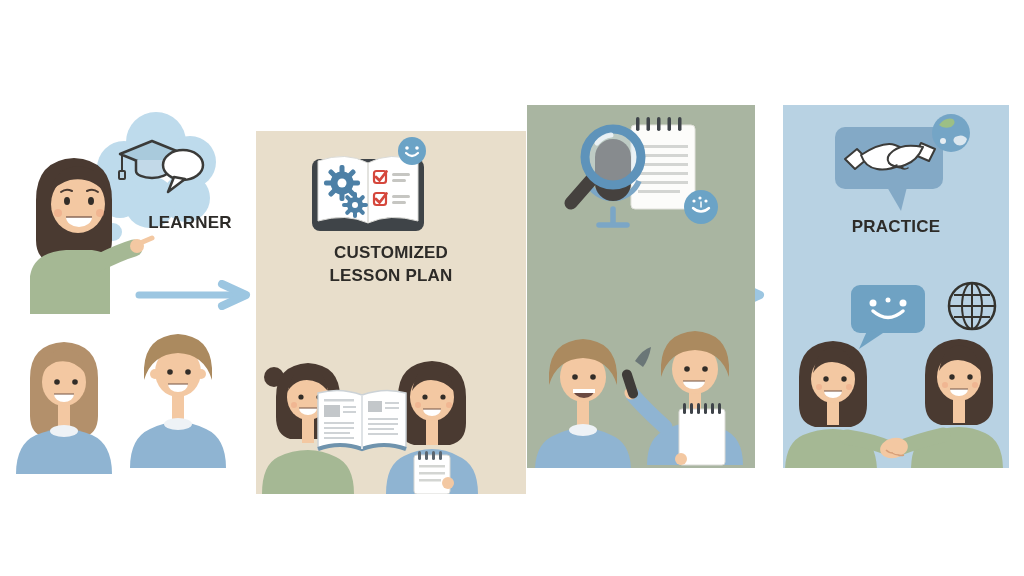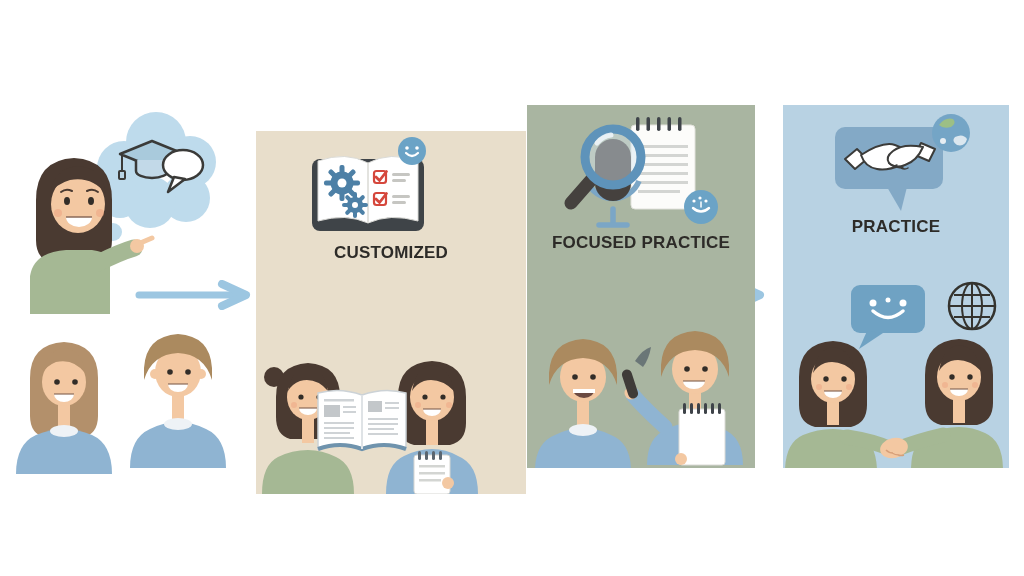--- a/index.html
+++ b/index.html
@@ -60,20 +60,21 @@
     <circle cx="94" cy="67" r="4" fill="var(--blush)" opacity=".55"></circle>
     <path d="M60,71 a13,10 0 0 0 26,0 Z" fill="#fff"></path>
     <path d="M60,71 h26" stroke="#8a6a58" stroke-width="1.5"></path>
     <path d="M24,168 L24,130 Q28,106 60,104 L86,104 Q100,106 104,112 L104,168 Z" fill="var(--top-green)"></path>
     <path d="M90,118 Q114,106 128,102" stroke="var(--top-green)" stroke-width="17" fill="none" stroke-linecap="round"></path>
     <circle cx="131" cy="100" r="7" fill="var(--skin)"></circle>
     <path d="M132,98 L146,92" stroke="var(--skin)" stroke-width="5" stroke-linecap="round"></path>
   </svg>
 
   <div class="stage-label" style="left:126px;top:211px;width:128px">
+    <span>LEARNER</span>
   </div>
 
   <svg class="abs" style="left:12px;top:322px" width="228" height="152" viewBox="0 0 228 152">
     <g transform="translate(2,10)">
       <path d="M16,46 Q16,12 50,10 Q84,12 84,46 L84,84 Q84,102 68,106 L32,106 Q16,102 16,84 Z" fill="var(--hair-light)"></path>
       <rect x="44" y="68" width="12" height="30" fill="var(--skin)"></rect>
       <ellipse cx="50" cy="50" rx="22" ry="24" fill="var(--skin)"></ellipse>
       <path d="M28,42 Q32,18 50,16 Q68,18 72,42 Q60,26 42,30 Q32,34 28,42 Z" fill="var(--hair-light)"></path>
       <circle cx="43" cy="50" r="2.8" fill="#322d28"></circle>
         <circle cx="61" cy="50" r="2.8" fill="#322d28"></circle>
@@ -159,20 +160,21 @@
       <g>
         <circle cx="106" cy="16" r="14" fill="var(--badge-blue)"></circle>
         <circle cx="101" cy="13" r="1.8" fill="#fff"></circle>
           <circle cx="111" cy="13" r="1.8" fill="#fff"></circle>
         <path d="M100,18 q6,6 12,0" stroke="#fff" stroke-width="2.2" fill="none" stroke-linecap="round"></path>
       </g>
     </svg>
 
     <div class="stage-label" style="top:110px">
       <span>CUSTOMIZED</span>
+      <span>LESSON PLAN</span>
     </div>
 
     <svg class="abs" style="left:0;top:220px" width="230" height="143" viewBox="0 0 230 143">
       <g transform="translate(6,2)">
         <circle cx="12" cy="24" r="10" fill="var(--hair-dark)"></circle>
         <path d="M14,44 Q14,12 46,10 Q78,12 78,44 L78,64 Q78,82 64,86 L28,86 Q14,82 14,64 Z" fill="var(--hair-dark)"></path>
         <rect x="40" y="62" width="12" height="28" fill="var(--skin)"></rect>
         <ellipse cx="46" cy="44" rx="21" ry="23" fill="var(--skin)"></ellipse>
         <path d="M26,38 Q30,15 46,13 Q62,15 66,38 Q54,24 38,28 Q30,31 26,38 Z" fill="var(--hair-dark)"></path>
         <circle cx="39" cy="44" r="2.6" fill="#322d28"></circle>
@@ -265,23 +267,20 @@
         <rect x="20" y="4" width="36" height="62" rx="18" fill="var(--dark-gray)"></rect>
       </g>
       <g>
         <path d="M29,66 L8,90" stroke="var(--dark-gray)" stroke-width="13" stroke-linecap="round"></path>
         <circle cx="50" cy="44" r="28" fill="#d8e6f0" opacity=".45"></circle>
         <circle cx="50" cy="44" r="28" stroke="#5e93ba" stroke-width="9" fill="none"></circle>
         <path d="M34,30 a22,22 0 0 1 14,-8" stroke="#eef5fa" stroke-width="5" fill="none" stroke-linecap="round" opacity=".9"></path>
       </g>
     </svg>
 
-    <div class="stage-label" style="top:126px">
-      <span>FOCUSED PRACTICE</span>
-    </div>
 
     <svg class="abs" style="left:0;top:218px" width="228" height="145" viewBox="0 0 228 145">
       <g transform="translate(6,8)">
         <rect x="44" y="64" width="12" height="30" fill="var(--skin)"></rect>
         <ellipse cx="50" cy="46" rx="23" ry="25" fill="var(--skin)"></ellipse>
         <path d="M16,42 Q18,10 50,8 Q82,10 84,42 L84,54 Q76,28 50,27 Q24,28 16,54 Z" fill="var(--hair-brown)"></path>
         <circle cx="42" cy="46" r="2.8" fill="#322d28"></circle>
           <circle cx="60" cy="46" r="2.8" fill="#322d28"></circle>
         <path d="M40,58 a11,9 0 0 0 22,0 Z" fill="#6b4a42"></path>
         <path d="M40,58 h22 v4 h-22 Z" fill="#fff"></path>

